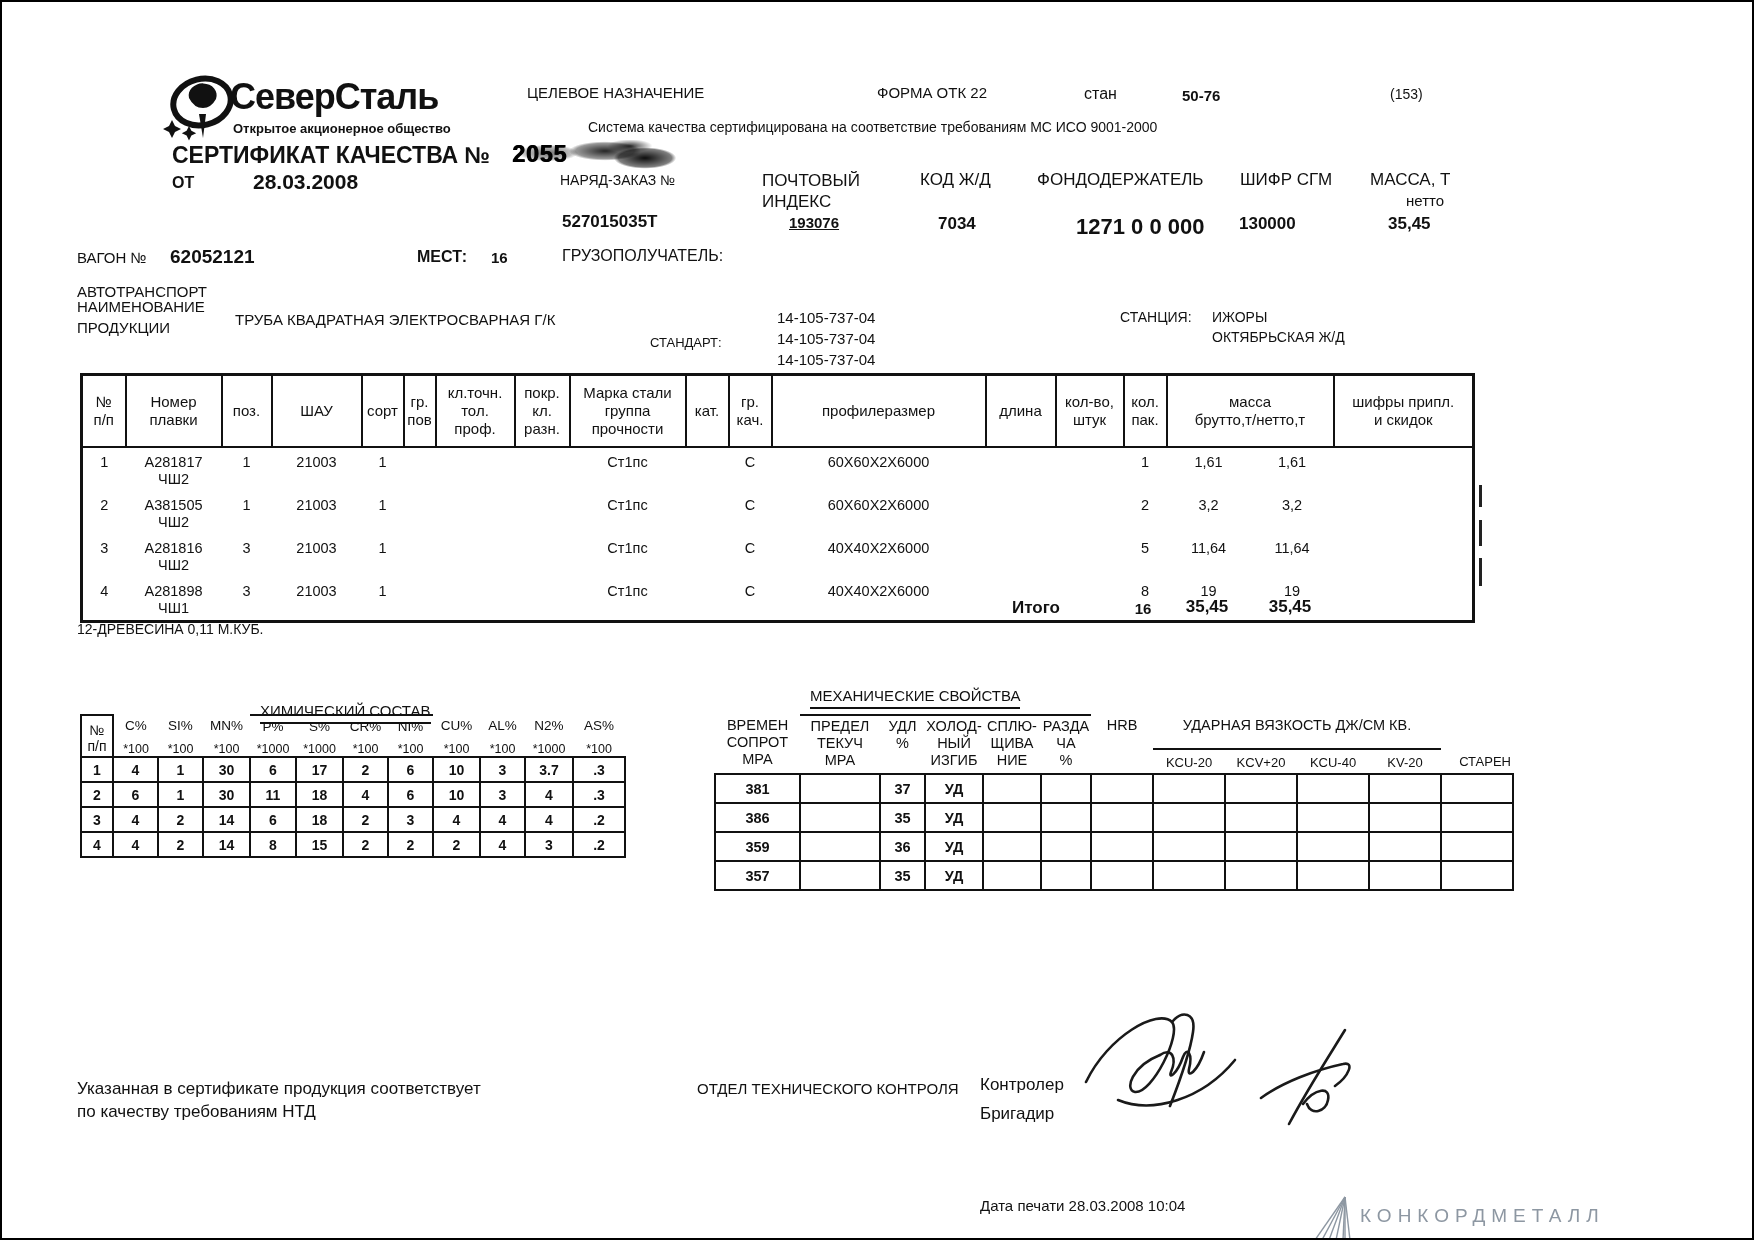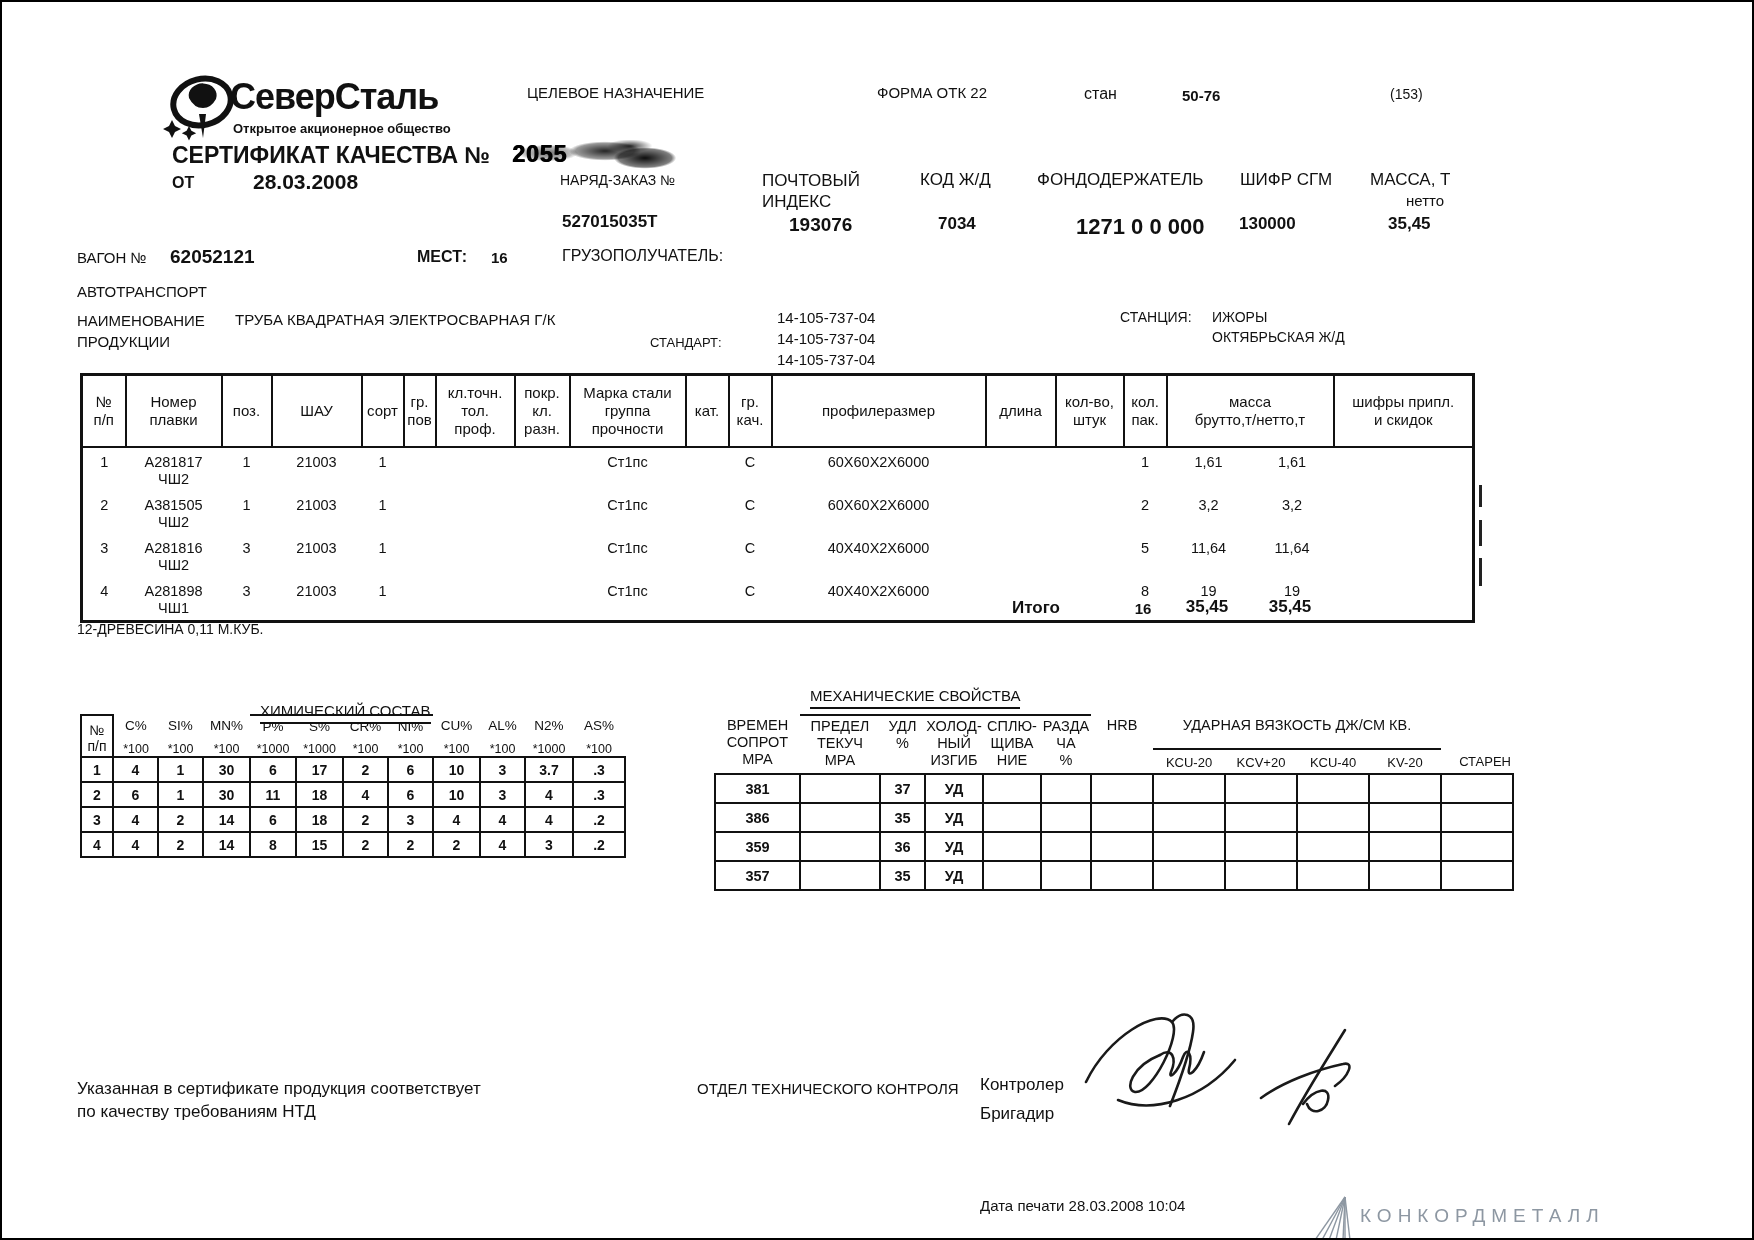--- a/index.html
+++ b/index.html
@@ -68,31 +68,32 @@
 
   <div class="abs b" style="left:170px;top:140px;font-size:23px;">СЕРТИФИКАТ КАЧЕСТВА №</div>
   <div class="abs b" style="left:170px;top:172px;font-size:16px;">ОТ</div>
   <div class="abs b" style="left:251px;top:168px;font-size:21px;">28.03.2008</div>
 
   <div class="abs" style="left:525px;top:82px;font-size:15px;">ЦЕЛЕВОЕ НАЗНАЧЕНИЕ</div>
   <div class="abs" style="left:875px;top:82px;font-size:15px;">ФОРМА ОТК 22</div>
   <div class="abs" style="left:1082px;top:83px;font-size:16px;">стан</div>
   <div class="abs b" style="left:1180px;top:85px;font-size:15px;">50-76</div>
   <div class="abs" style="left:1388px;top:84px;font-size:14px;">(153)</div>
+  <div class="abs" style="left:586px;top:117px;font-size:14px;">Система качества сертифицирована на соответствие требованиям МС ИСО 9001-2000</div>
 
   <div class="abs stamp" style="left:508px;top:138px;">
     <span>2055</span>
   </div>
 
   <div class="abs" style="left:558px;top:170px;font-size:14px;">НАРЯД-ЗАКАЗ №</div>
   <div class="abs b" style="left:560px;top:210px;font-size:17px;">527015035Т</div>
 
   <div class="abs pre" style="left:760px;top:168px;font-size:17px;line-height:21px;">ПОЧТОВЫЙ
 ИНДЕКС</div>
-  <div class="abs b" style="left:787px;top:212px;font-size:19px;">193076</div>
+  <div class="abs b" style="left:787px;top:212px;font-size:15px;text-decoration:underline;">193076</div>
 
   <div class="abs" style="left:918px;top:168px;font-size:17px;">КОД Ж/Д</div>
   <div class="abs b" style="left:936px;top:212px;font-size:17px;">7034</div>
 
   <div class="abs" style="left:1035px;top:168px;font-size:17px;">ФОНДОДЕРЖАТЕЛЬ</div>
   <div class="abs b" style="left:1074px;top:212px;font-size:22px;">1271 0 0 000</div>
 
   <div class="abs" style="left:1238px;top:168px;font-size:17px;">ШИФР СГМ</div>
   <div class="abs b" style="left:1237px;top:212px;font-size:17px;">130000</div>
 
@@ -100,21 +101,21 @@
   <div class="abs" style="left:1404px;top:190px;font-size:15px;">нетто</div>
   <div class="abs b" style="left:1386px;top:212px;font-size:17px;">35,45</div>
 
   <div class="abs" style="left:75px;top:247px;font-size:15px;text-align:center;">ВАГОН №</div>
   <div class="abs b" style="left:168px;top:244px;font-size:19px;">62052121</div>
   <div class="abs b" style="left:415px;top:246px;font-size:16px;">МЕСТ:</div>
   <div class="abs b" style="left:489px;top:247px;font-size:15px;">16</div>
   <div class="abs" style="left:560px;top:245px;font-size:16px;">ГРУЗОПОЛУЧАТЕЛЬ:</div>
   <div class="abs" style="left:75px;top:281px;font-size:15px;">АВТОТРАНСПОРТ</div>
 
-  <div class="abs pre" style="left:75px;top:308px;font-size:15px;line-height:21px;">НАИМЕНОВАНИЕ
+  <div class="abs pre" style="left:75px;top:294px;font-size:15px;line-height:21px;">НАИМЕНОВАНИЕ
 ПРОДУКЦИИ</div>
   <div class="abs" style="left:233px;top:309px;font-size:15px;">ТРУБА КВАДРАТНАЯ ЭЛЕКТРОСВАРНАЯ Г/К</div>
   <div class="abs" style="left:648px;top:313px;font-size:13px;margin-top:20px;">СТАНДАРТ:</div>
   <div class="abs" style="left:775px;top:305px;font-size:15px;line-height:21px;">
     <div>14-105-737-04</div>
     <div>14-105-737-04</div>
     <div>14-105-737-04</div>
   </div>
   <div class="abs" style="left:1118px;top:307px;font-size:14px;">СТАНЦИЯ:</div>
   <div class="abs" style="left:1210px;top:307px;font-size:14px;">ИЖОРЫ</div>

